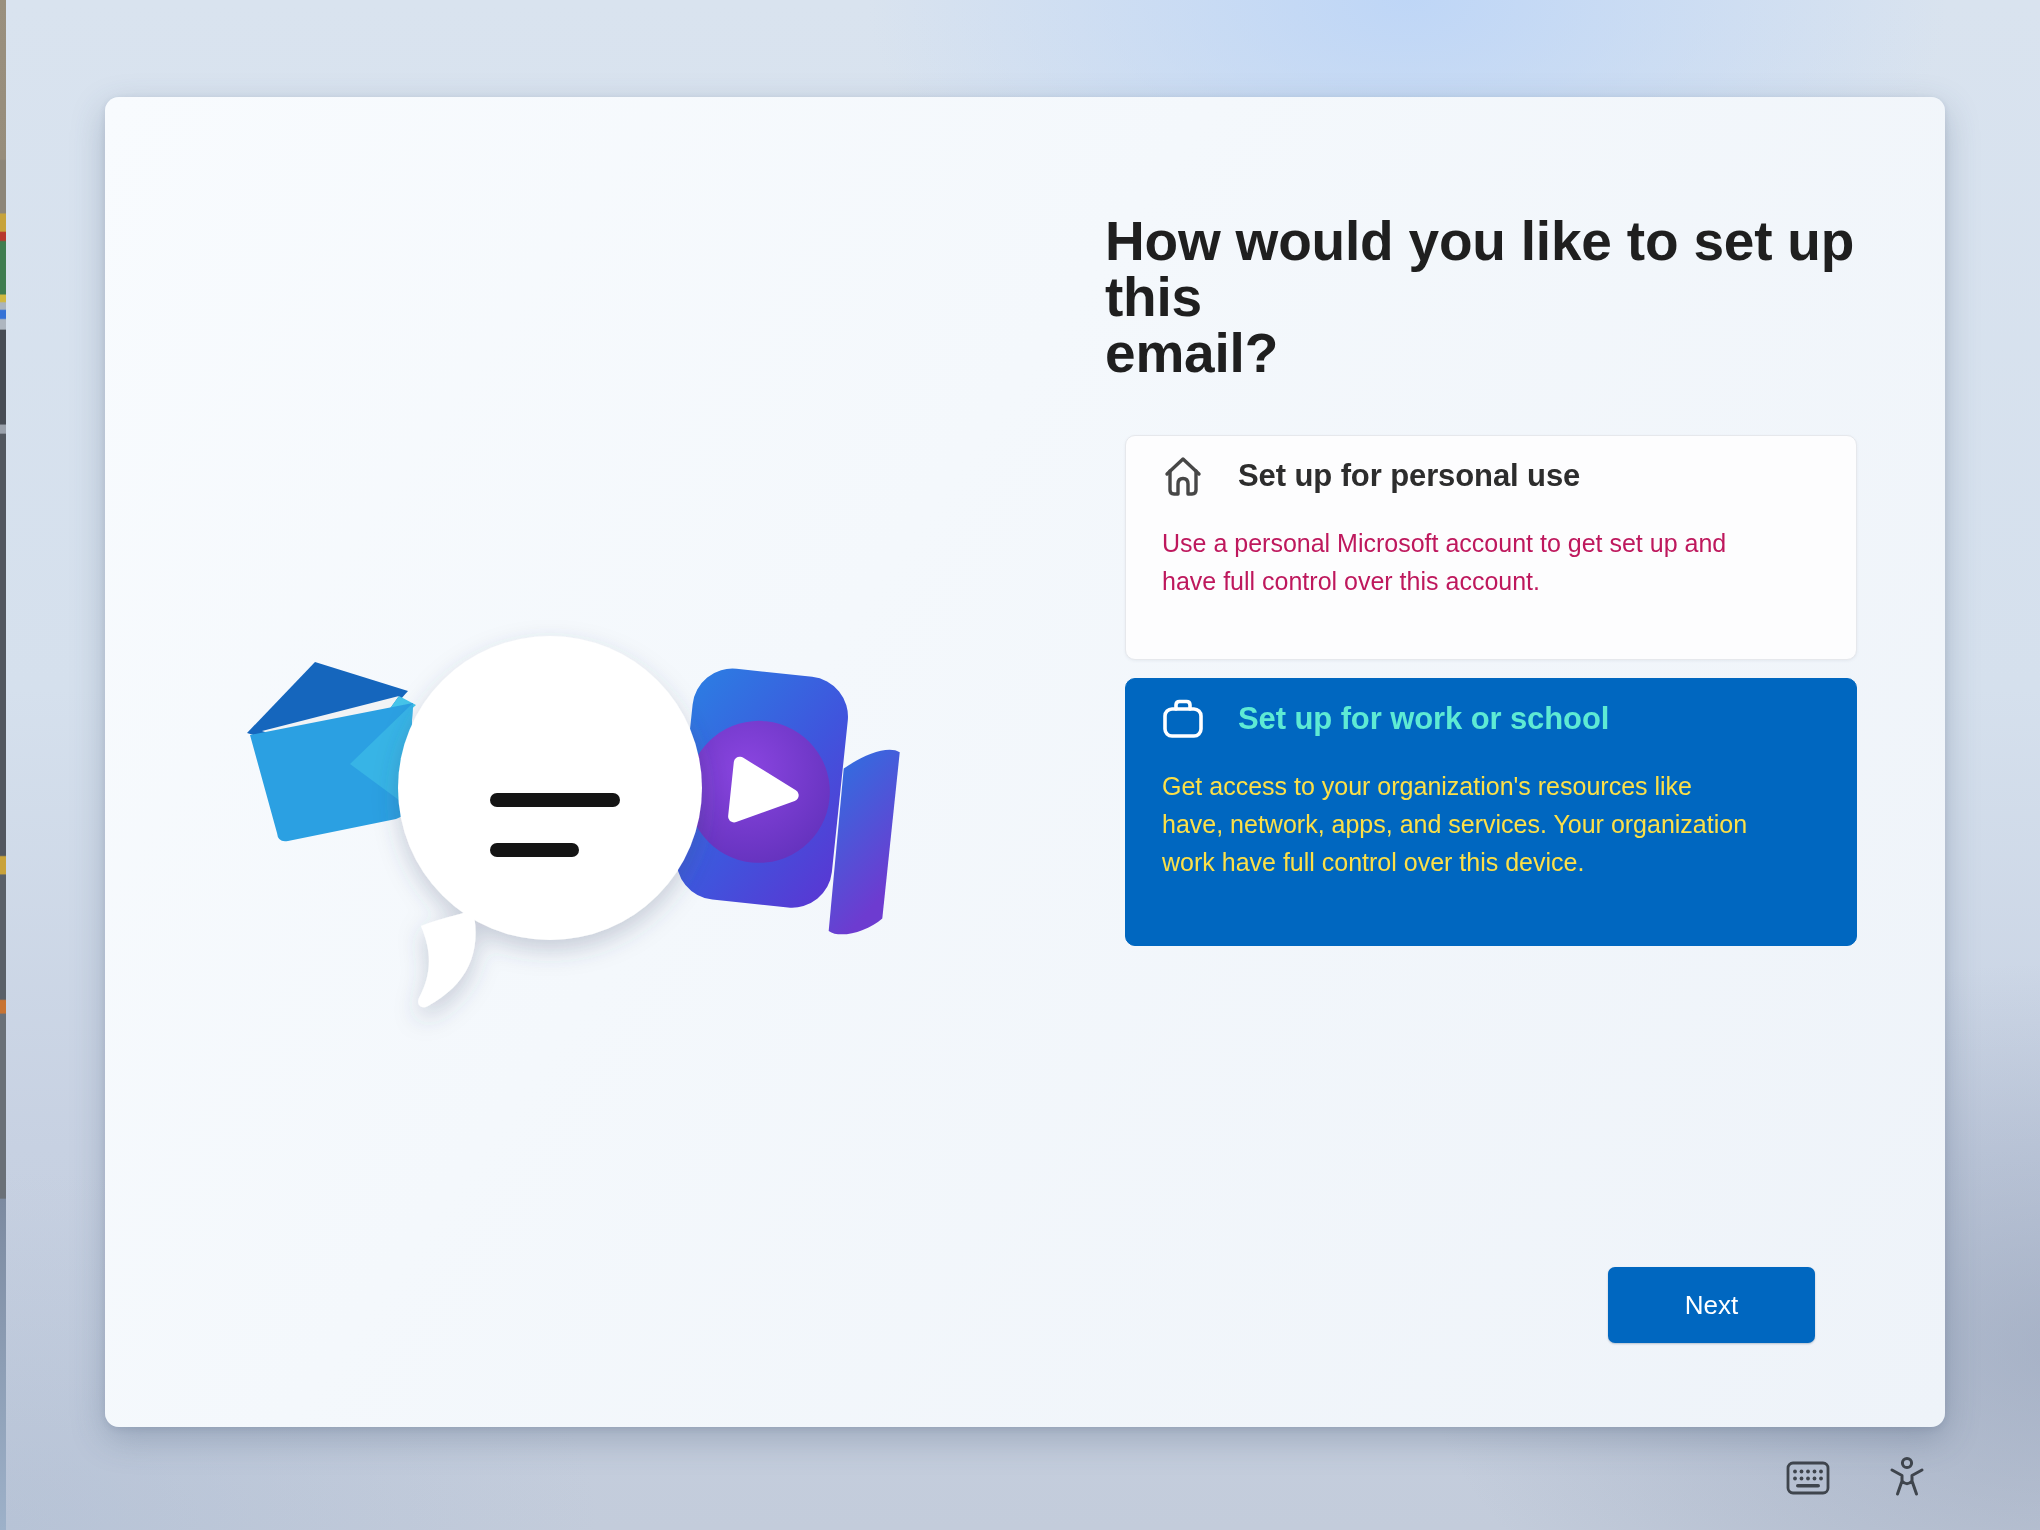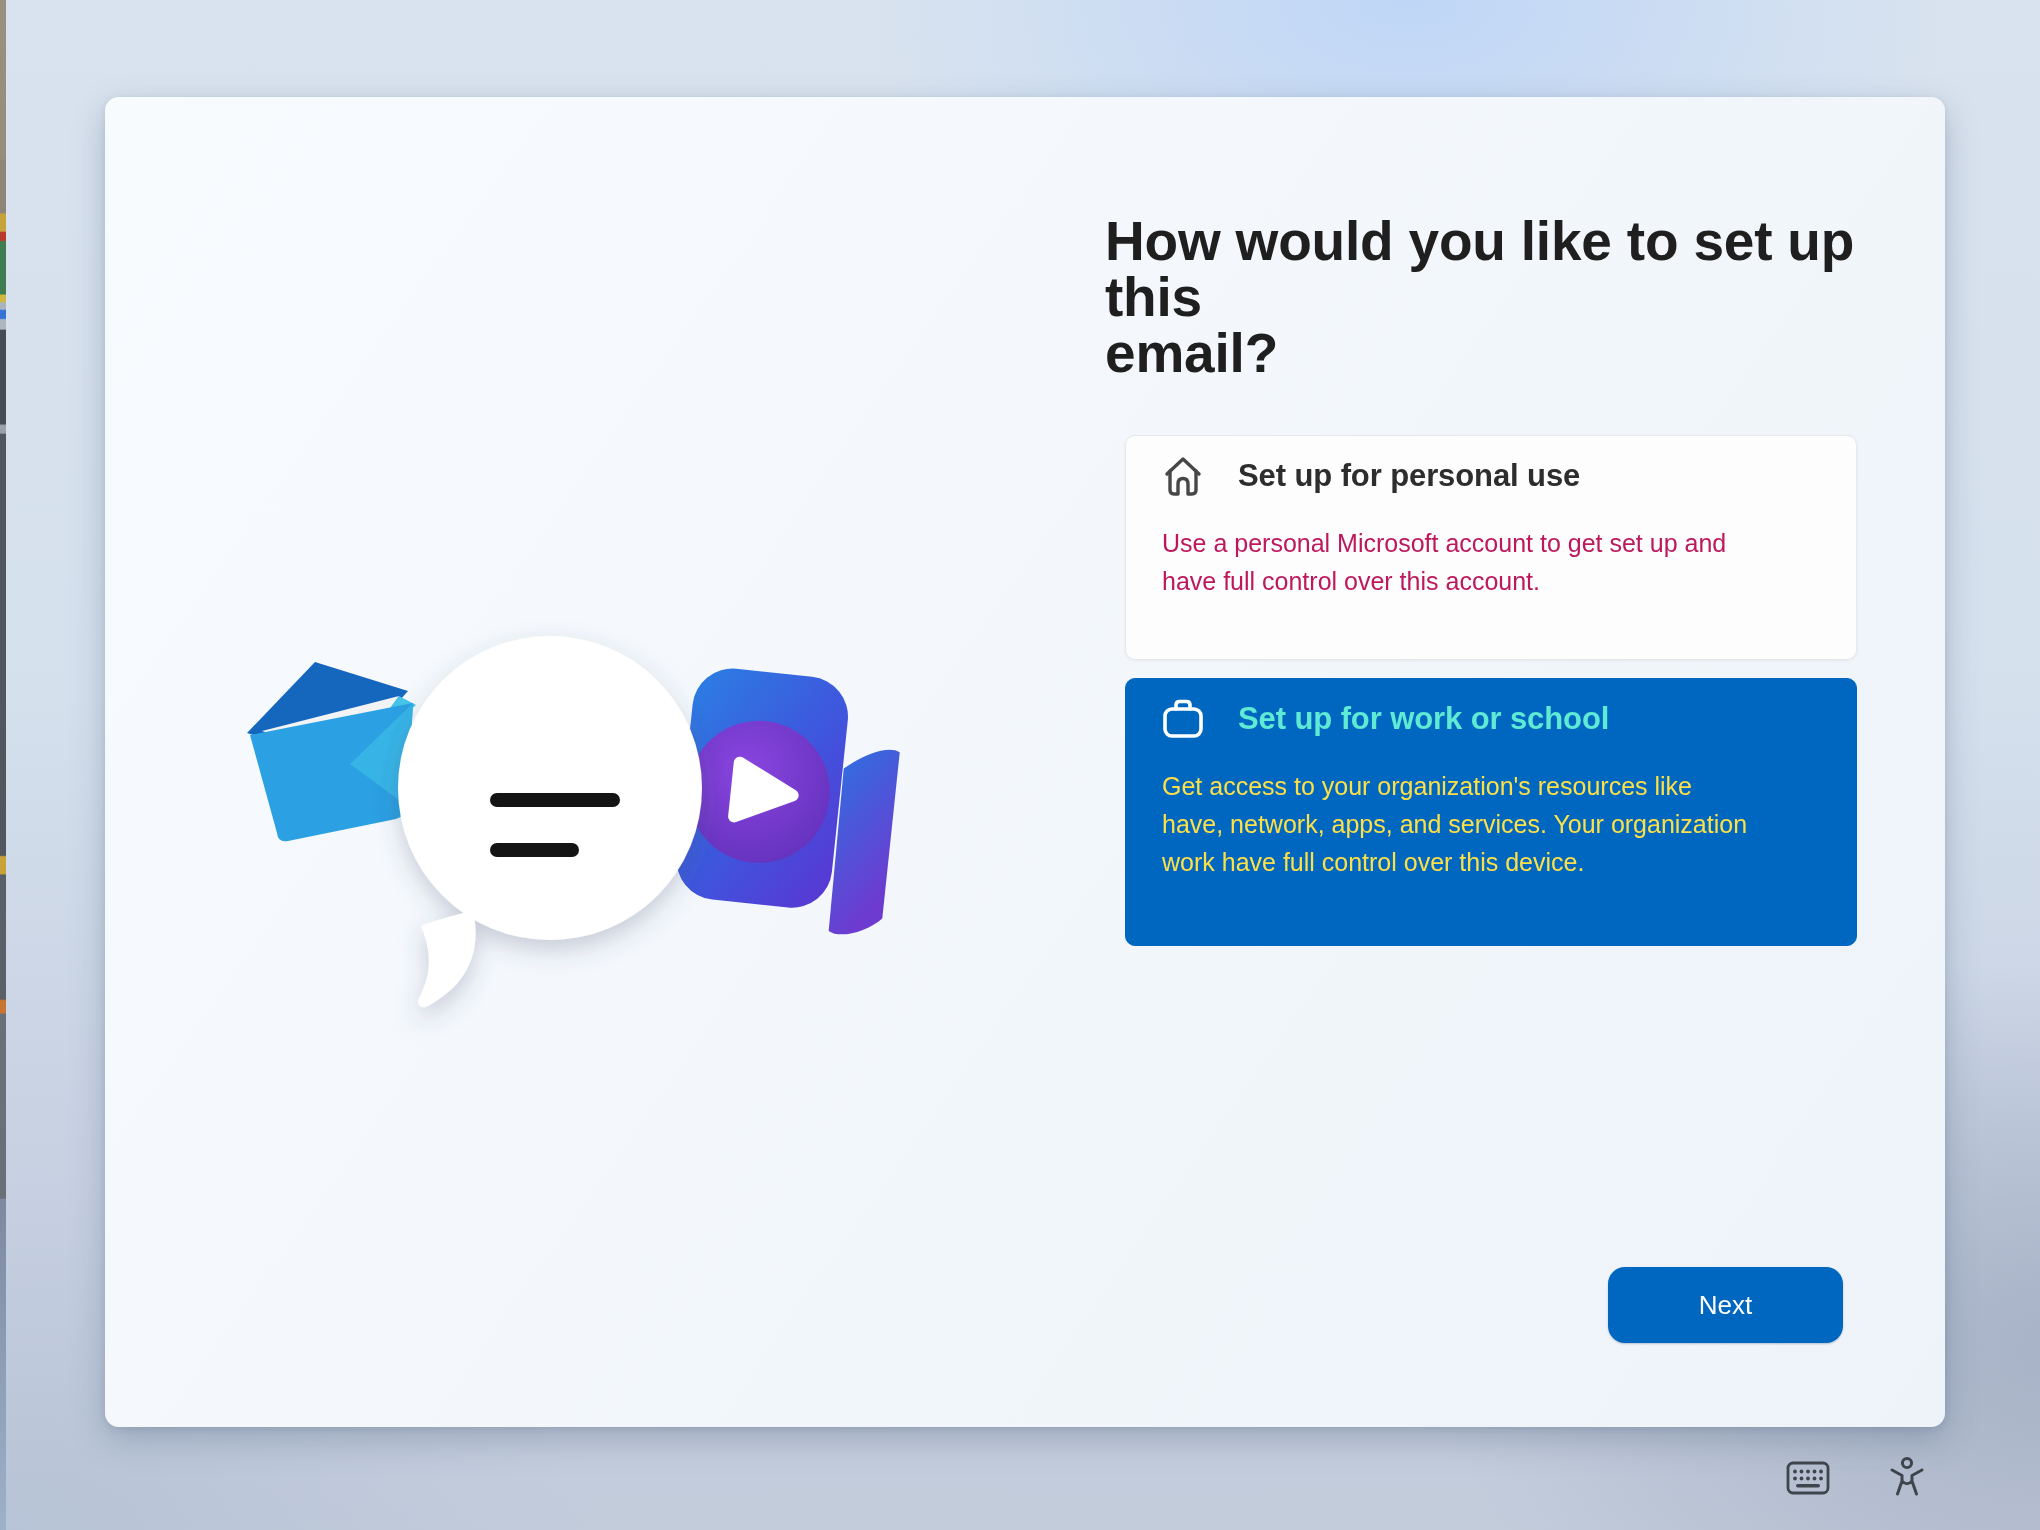--- a/index.html
+++ b/index.html
@@ -56,22 +56,22 @@
     top:581px;height:268px;background:#0067c0;border:1px solid #0067c0;
   }
   .option-head{display:flex;align-items:center;gap:34px;height:48px;}
   .option-title{font-size:31px;font-weight:600;letter-spacing:-0.1px;}
   .personal .option-title{color:#2d2d2d;}
   .work .option-title{color:#5eead4;}
   .option-desc{margin-top:24px;width:680px;font-size:25px;line-height:38px;}
   .personal .option-desc{color:#be185d;}
   .work .option-desc{color:#fde047;}
   .next-btn{
-    position:absolute;left:1503px;top:1170px;width:235px;height:76px;z-index:12;
-    background:#0067c0;border:none;border-radius:17px;
+    position:absolute;left:1503px;top:1170px;width:207px;height:76px;z-index:12;
+    background:#0067c0;border:none;border-radius:7px;
     color:#ffffff;font-size:26px;font-family:inherit;cursor:pointer;
     display:flex;align-items:center;justify-content:center;
     box-shadow:0 1px 2px rgba(0,40,80,0.25);
   }
   .illustration{position:absolute;left:125px;top:523px;z-index:11;}
   .footer-icons{position:absolute;left:1786px;top:1456px;z-index:6;display:flex;align-items:center;gap:58px;}
   .footer-icon{cursor:pointer;}
 </style>
 </head>
 <body>

